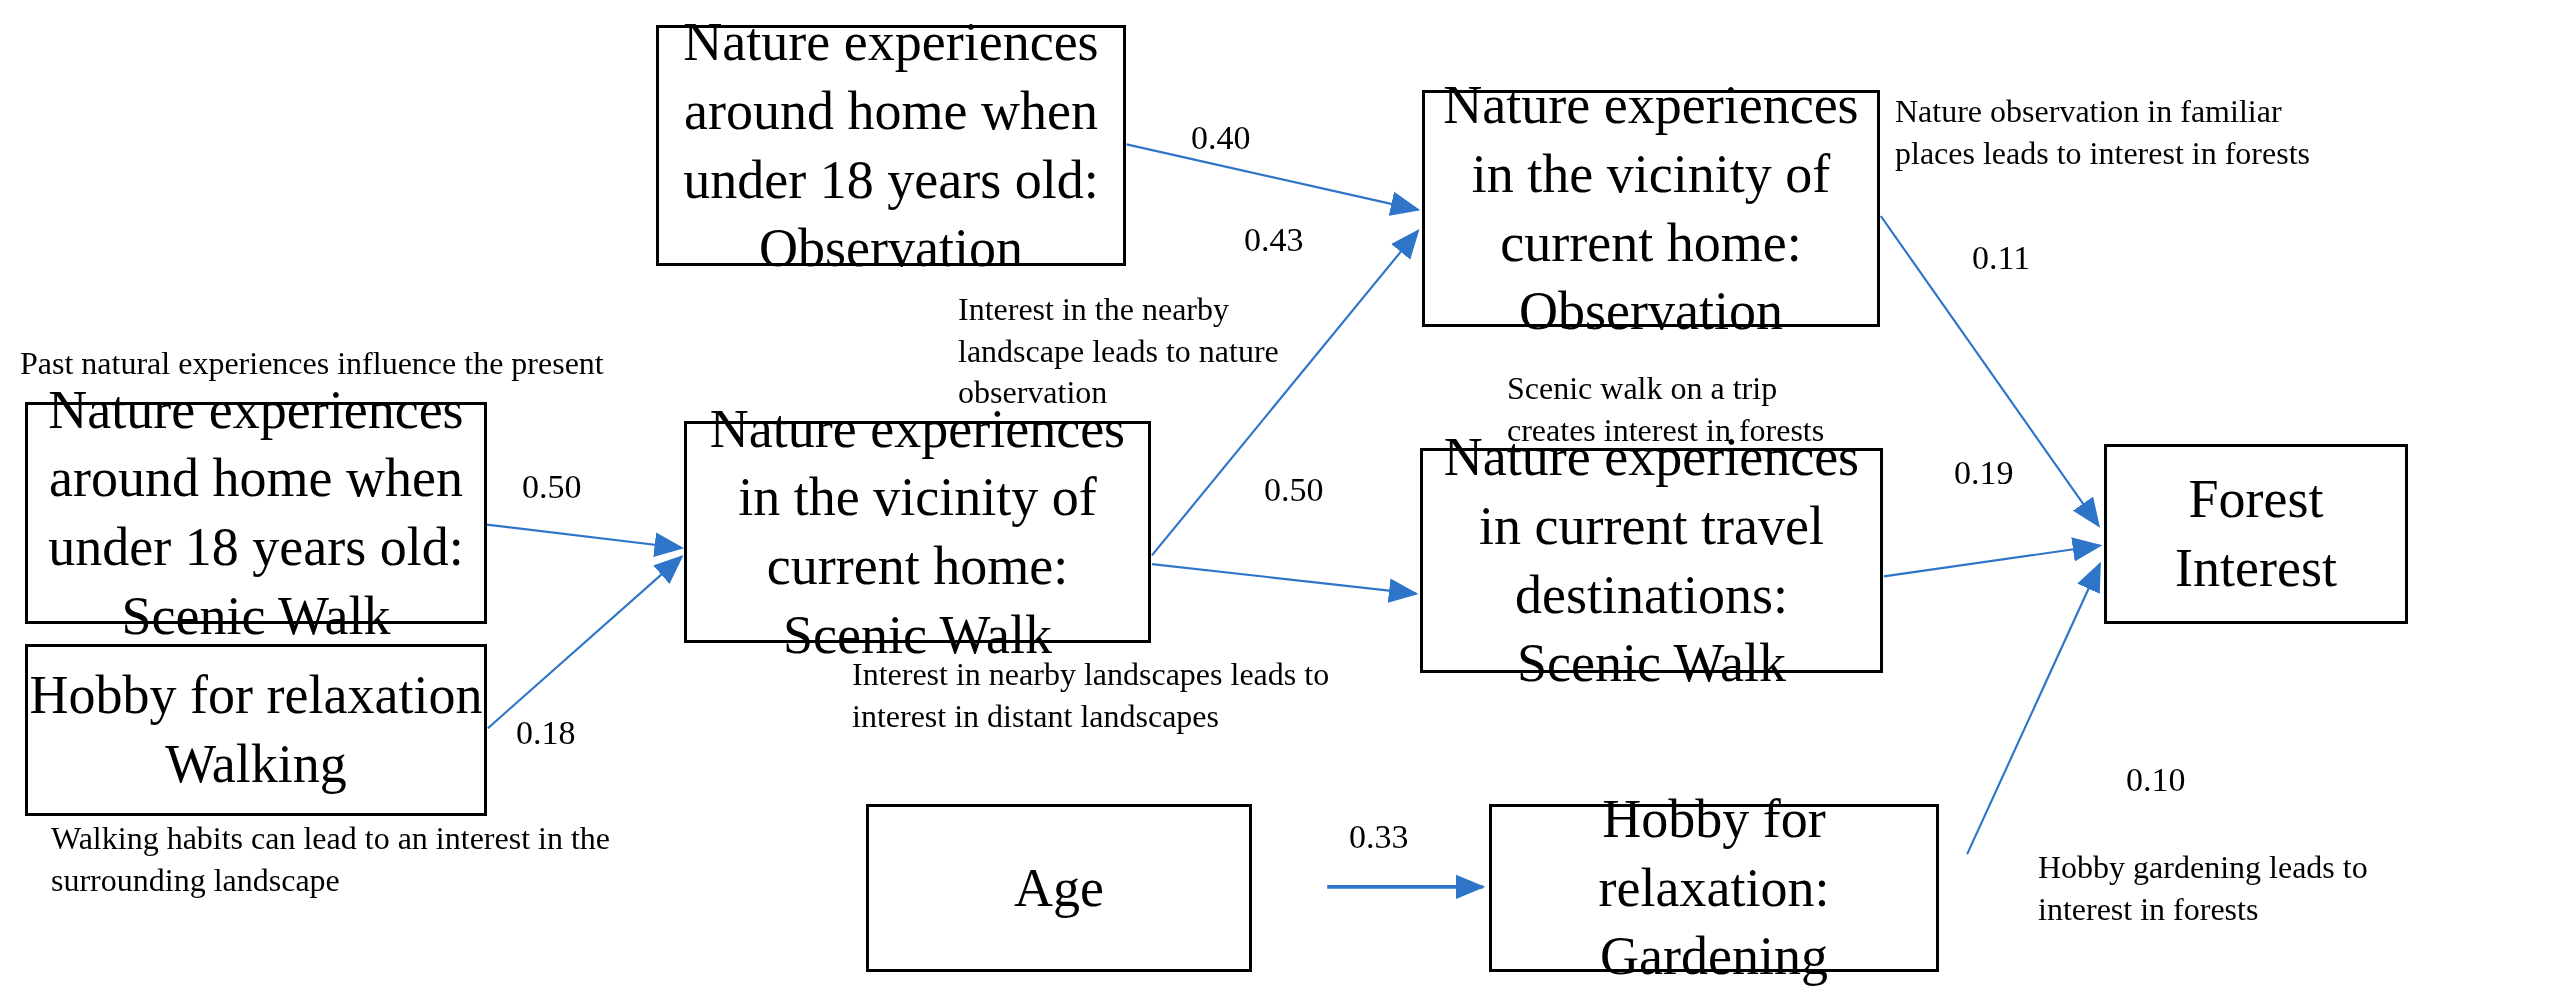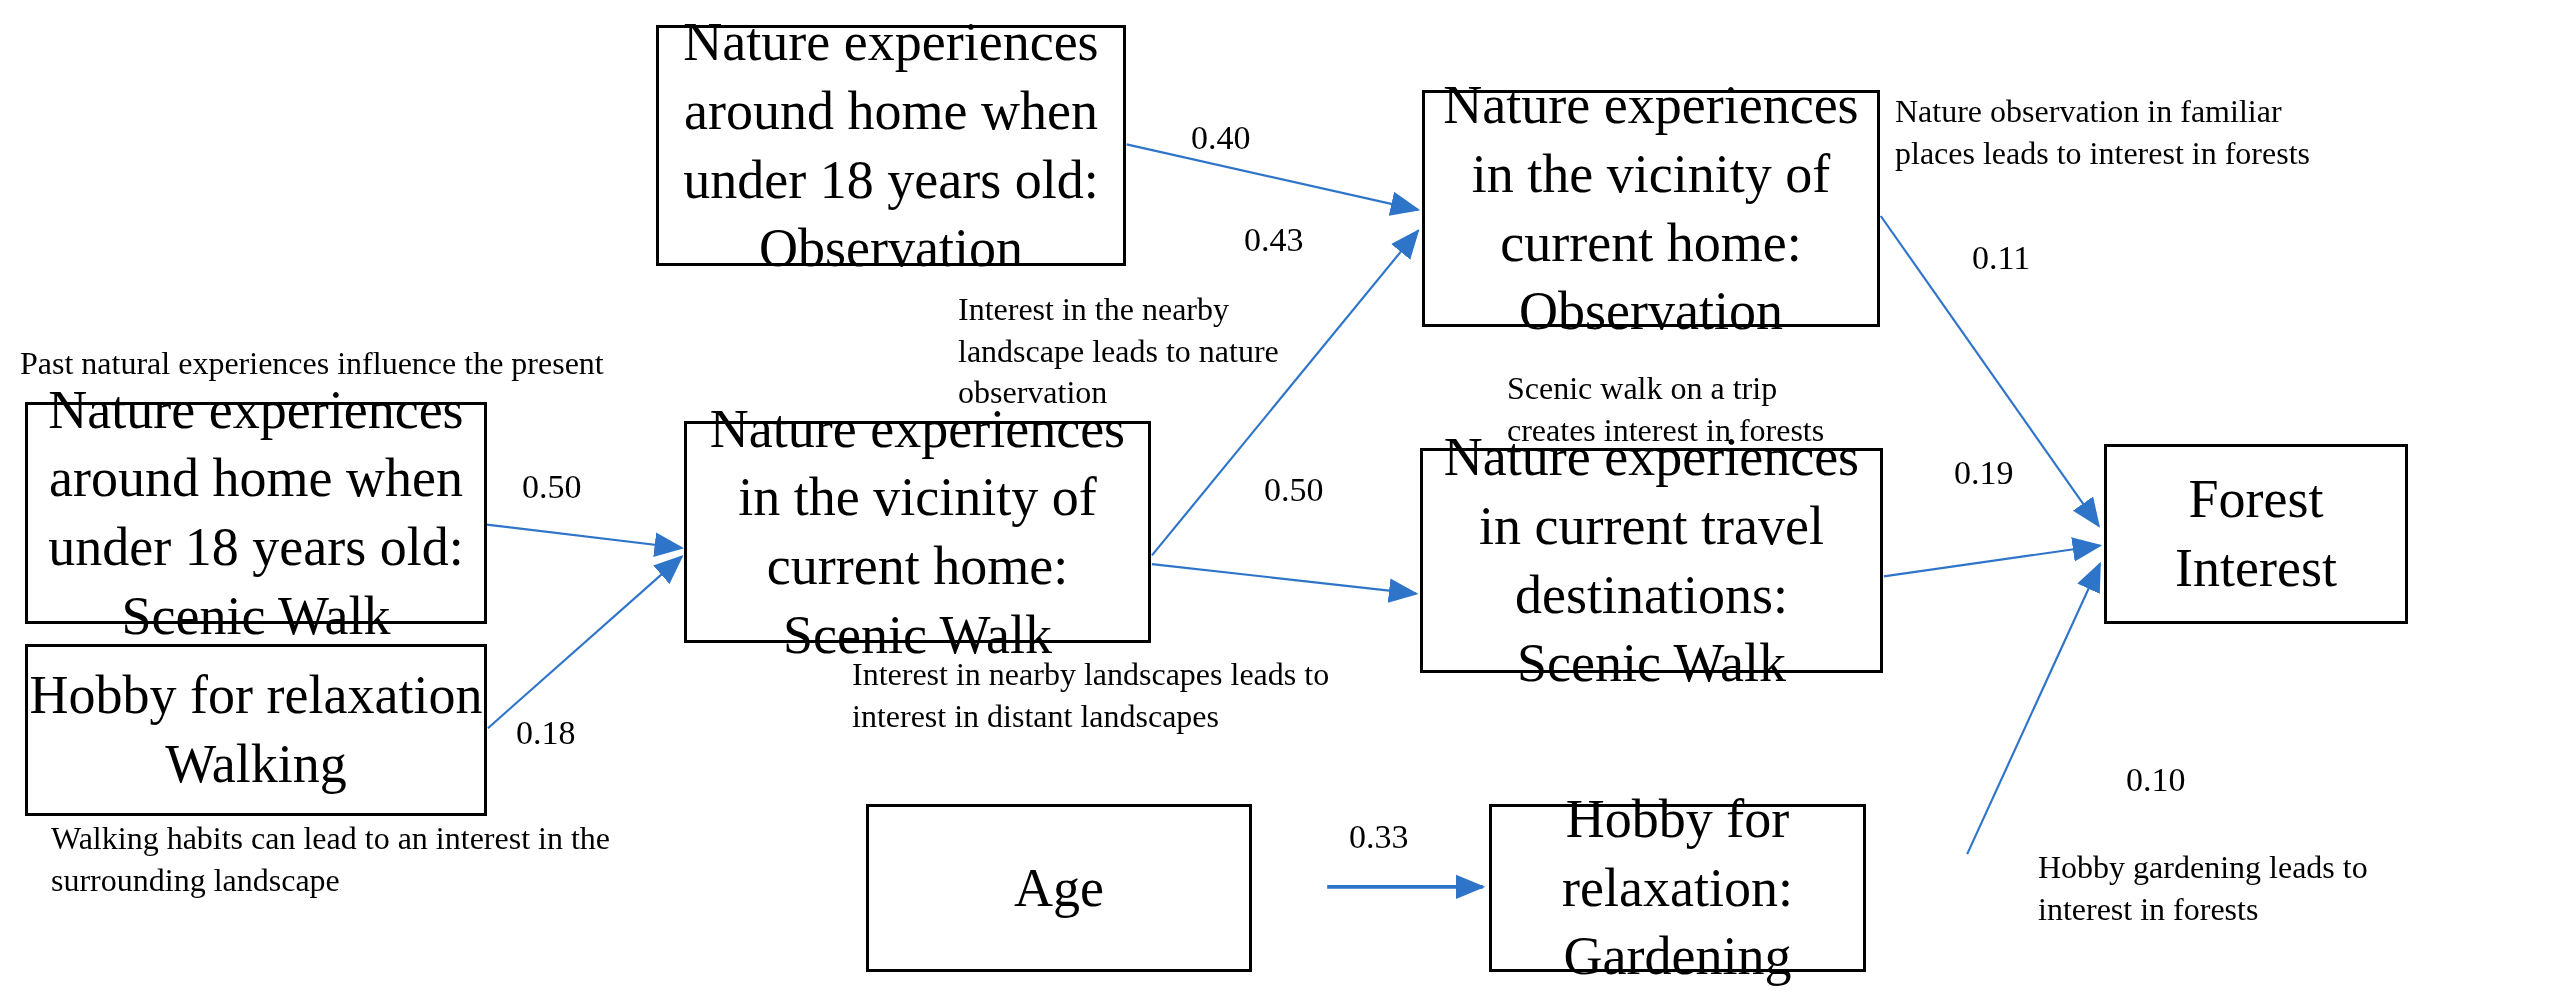--- a/index.html
+++ b/index.html
@@ -102,21 +102,21 @@
 Scenic Walk</div>
 
   <div class="node" style="left:2104px; top:444px; width:304px; height:180px;">Forest
 Interest</div>
 
   <div class="node" style="left:25px;   top:644px; width:462px; height:172px;">Hobby for relaxation
 Walking</div>
 
   <div class="node" style="left:866px; top:804px; width:386px; height:168px;">Age</div>
 
-  <div class="node" style="left:1489px; top:804px; width:377px; height:168px;">Hobby for relaxation:
+  <div class="node" style="left:1489px; top:804px; width:450px; height:168px;">Hobby for relaxation:
 Gardening</div>
 
   <div class="ann" style="left:20px;   top:343px;">Past natural experiences influence the present</div>
 
   <div class="ann" style="left:958px; top:289px;">Interest in the nearby
 landscape leads to nature
 observation</div>
 
   <div class="ann" style="left:1895px; top:91px;">Nature observation in familiar
 places leads to interest in forests</div>

